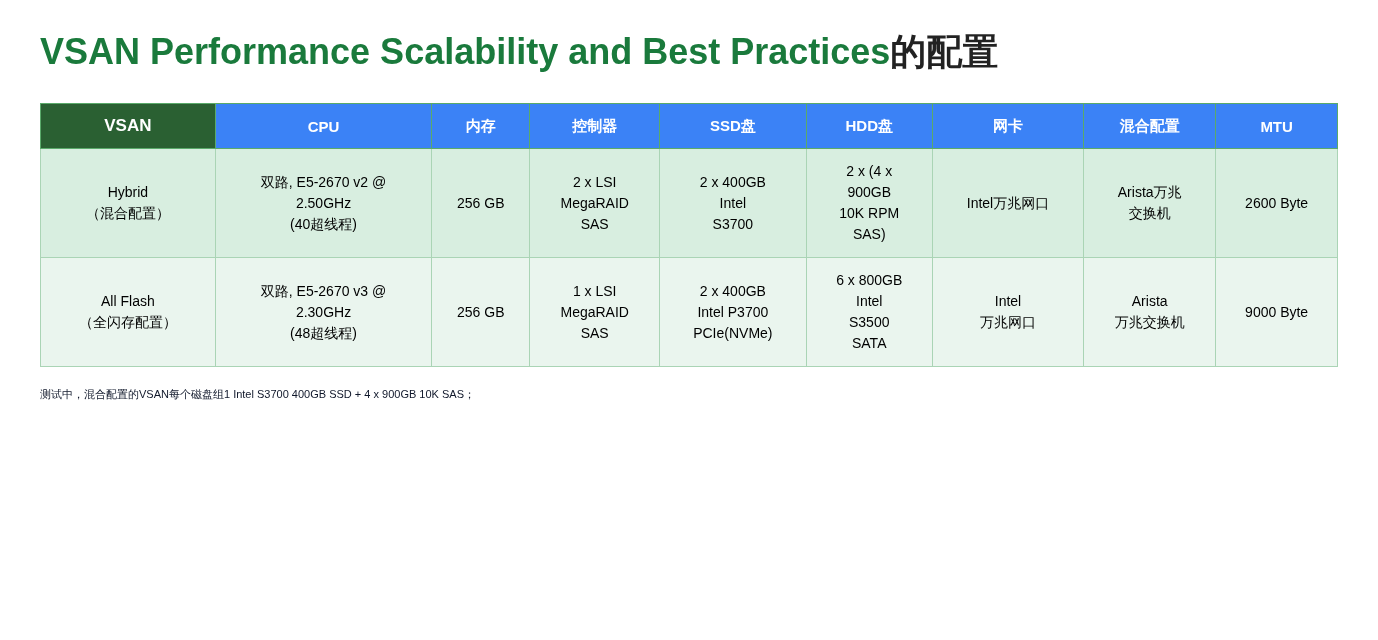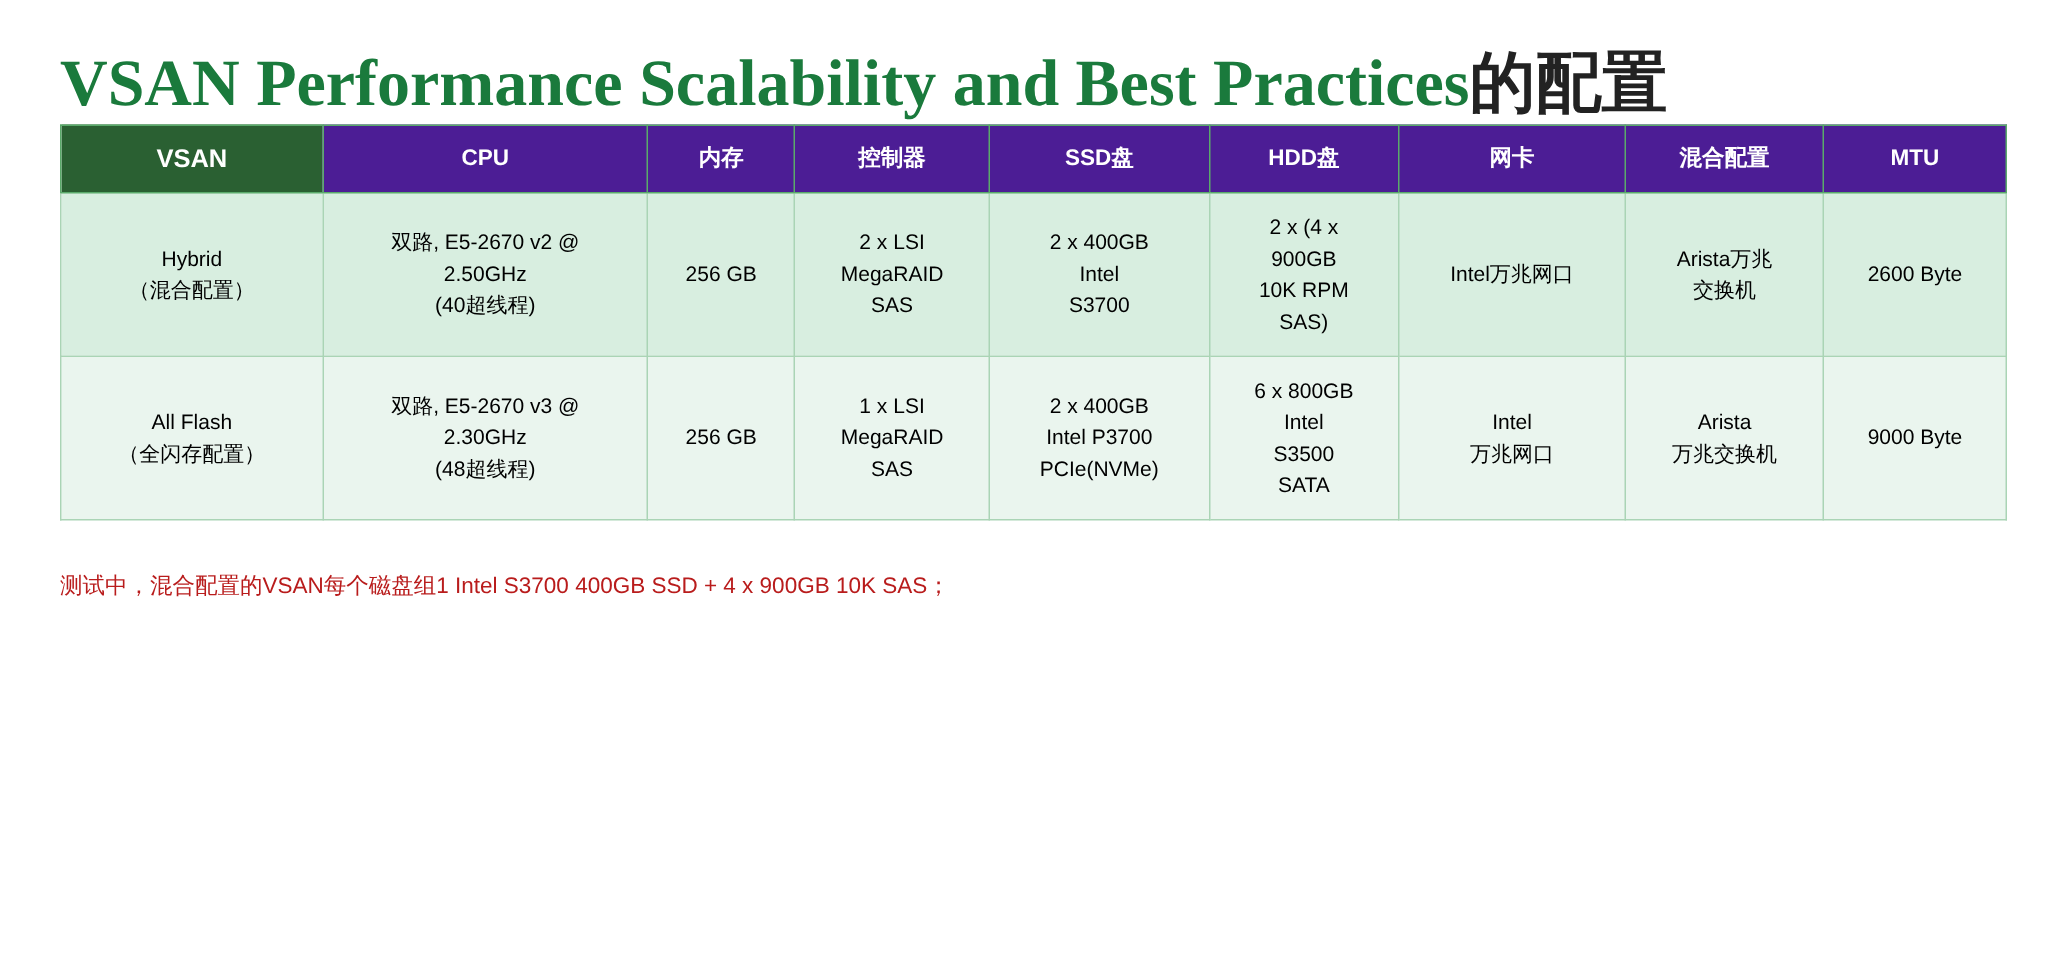--- a/index.html
+++ b/index.html
@@ -10,39 +10,39 @@
 
     body {
       font-family: "Microsoft YaHei", "SimHei", Arial, sans-serif;
       background: #ffffff;
       width: 1378px;
       min-height: 640px;
       padding: 30px 40px 30px 40px;
     }
 
     .page-title {
-      font-size: 44px;
+      font-size: 36px;
       font-weight: bold;
       color: #1a7a3c;
+      margin-bottom: 30px;
       line-height: 1.2;
-      font-family: Liberation Serif, serif;
     }
 
     .page-title span.black {
       color: #222222;
     }
 
     .table-container {
       width: 100%;
       border-collapse: collapse;
-      margin-bottom: 30px;
+      margin-bottom: 18px;
     }
 
     .table-container th {
-      background-color: #4c1d95;
+      background-color: #3b82f6;
       color: #ffffff;
       font-size: 15px;
       font-weight: bold;
       text-align: center;
       padding: 12px 8px;
       border: 1px solid #5aaa6a;
     }
 
     .table-container th.vsan-header {
       background-color: #2a6032;
@@ -62,22 +62,22 @@
 
     .table-container tr.row-hybrid td {
       background-color: #d8eee0;
     }
 
     .table-container tr.row-allflash td {
       background-color: #eaf5ee;
     }
 
     .footer-text {
-      font-size: 15px;
-      color: #b91c1c;
+      font-size: 11px;
+      color: #0f172a;
       line-height: 1.8;
       margin-top: 10px;
     }
   </style>
 </head>
 <body>
 
 <h1 class="page-title">
   <span>VSAN Performance Scalability and Best Practices</span><span class="black">的配置</span>
 </h1>

